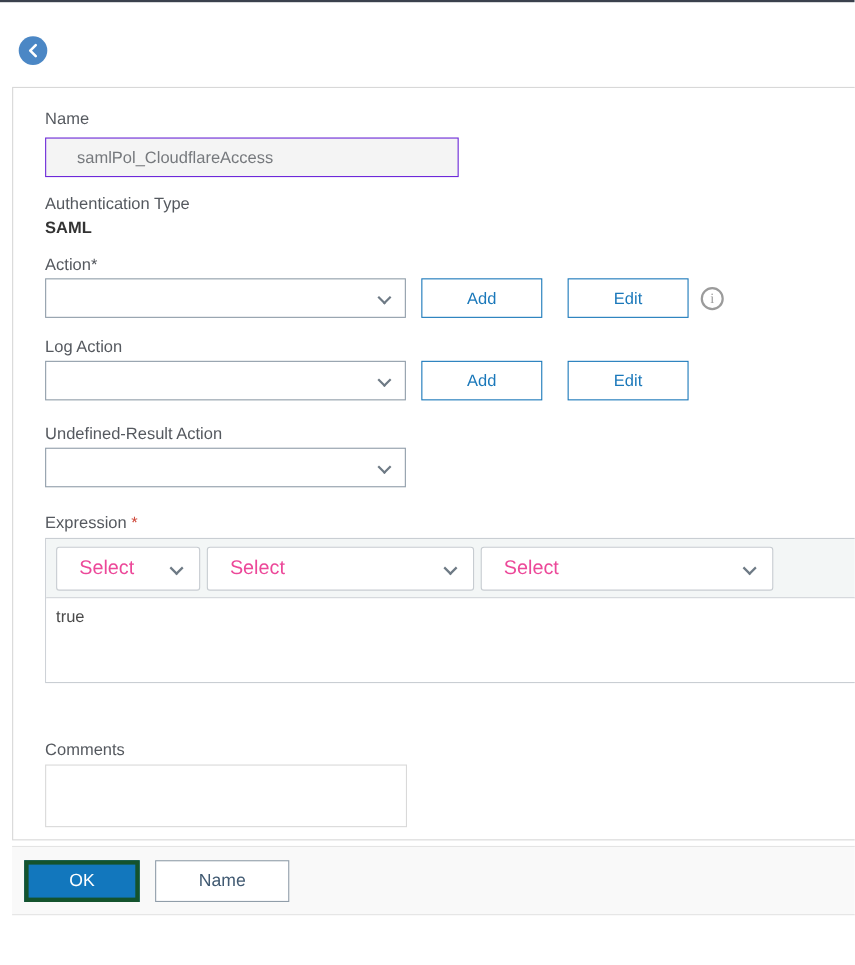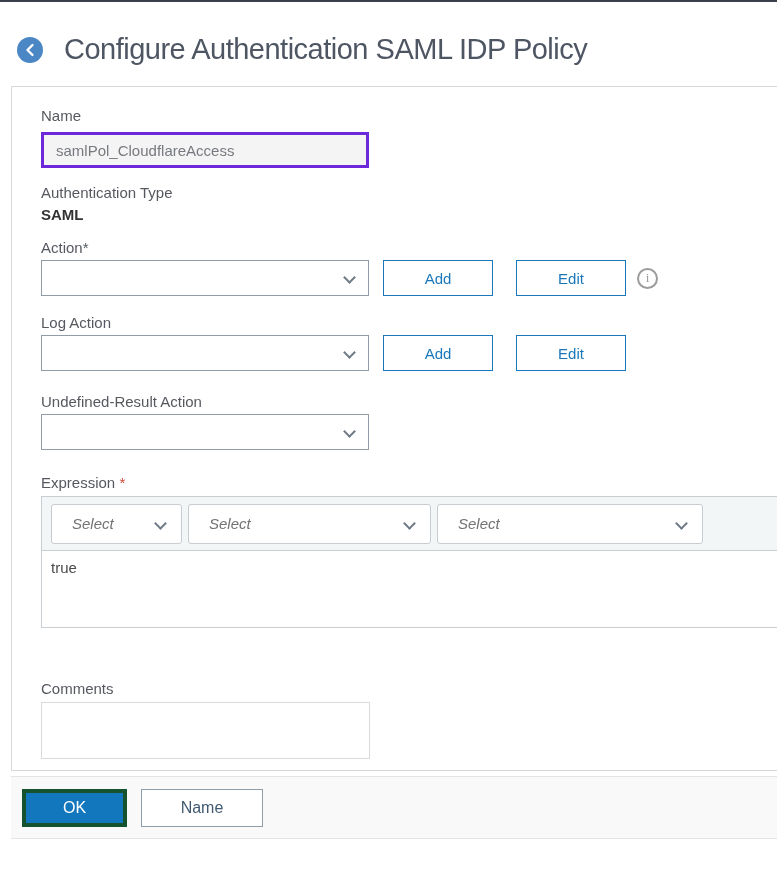--- a/index.html
+++ b/index.html
@@ -30,24 +30,24 @@
     margin-left: 11px; margin-top: 20px;
     width: 1100px; height: 685px;
     border: 1px solid #d8d8d8;
     background: #ffffff;
     padding: 20px 0 0 29px;
   }
   .field-label { font-size: 15px; color: #55595f; height: 18px; line-height: 18px; }
   .req { color: #cf4a3c; }
 
   .text-input {
-    display: block; width: 328px; height: 36px; margin-top: 7px;
-    background: #f4f4f4; border: 3px solid #6d28d9;
+    display: block; width: 376px; height: 36px; margin-top: 7px;
+    background: #f4f4f4; border: 1px solid #6d28d9;
     color: #76797d; font-size: 15px; font-family: "Liberation Sans", sans-serif;
-    padding-left: 12px; outline: none;
+    padding-left: 28px; outline: none;
   }
 
   .bold-value { margin-top: 4px; font-size: 15px; font-weight: bold; color: #333333; height: 18px; line-height: 18px; }
 
   .mt16 { margin-top: 16px; }
   .mt15 { margin-top: 15px; }
   .mt18 { margin-top: 18px; }
   .mt22 { margin-top: 22px; }
   .mt24 { margin-top: 24px; }
   .mt52 { margin-top: 52px; }
@@ -88,21 +88,21 @@
   .expr-box { margin-top: 4px; width: 1050px; border: 1px solid #c9ced3; }
   .expr-toolbar {
     height: 54px; background: #f3f6f6; border-bottom: 1px solid #c9ced3;
     display: flex; align-items: center; padding-left: 9px;
   }
   .mini-select {
     position: relative; height: 40px; margin-right: 6px;
     border: 1px solid #c7ccd1; border-radius: 3px; background: #ffffff;
     display: flex; align-items: center; cursor: pointer;
   }
-  .mini-select .val { font-size: 15px; color: #737373; padding-left: 20px; font-style: italic; }
+  .mini-select .val { font-size: 18px; color: #ec4899; padding-left: 20px; }
   .mini-select .chev { right: 16px; top: 14px; }
   .w1 { width: 131px; } .w2 { width: 243px; } .w3 { width: 266px; }
 
   .expr-area {
     display: block; width: 100%; height: 76px; border: none; resize: none; outline: none;
     font-size: 15px; color: #4a4a4a; font-family: "Liberation Sans", sans-serif;
     padding: 8px 8px 8px 9px; background: #ffffff;
   }
 
   .comments-area {
@@ -134,21 +134,20 @@
 <div class="topline"></div>
 
 <div class="header">
   <div class="back-btn">
     <span>
       <svg width="16" height="16" viewBox="0 0 16 16">
         <path d="M10.5 3 L5.5 8 L10.5 13" stroke="#ffffff" stroke-width="2.4" fill="none" stroke-linecap="round" stroke-linejoin="round"></path>
       </svg>
     </span>
   </div>
-  <h1 class="page-title">Configure Authentication SAML IDP Policy</h1>
 </div>
 
 <div class="panel">
 
   <div class="field-label">Name</div>
   <input class="text-input" type="text" readonly="" value="samlPol_CloudflareAccess" style="">
 
   <div class="field-label mt16">Authentication Type</div>
   <div class="bold-value">SAML</div>
 

